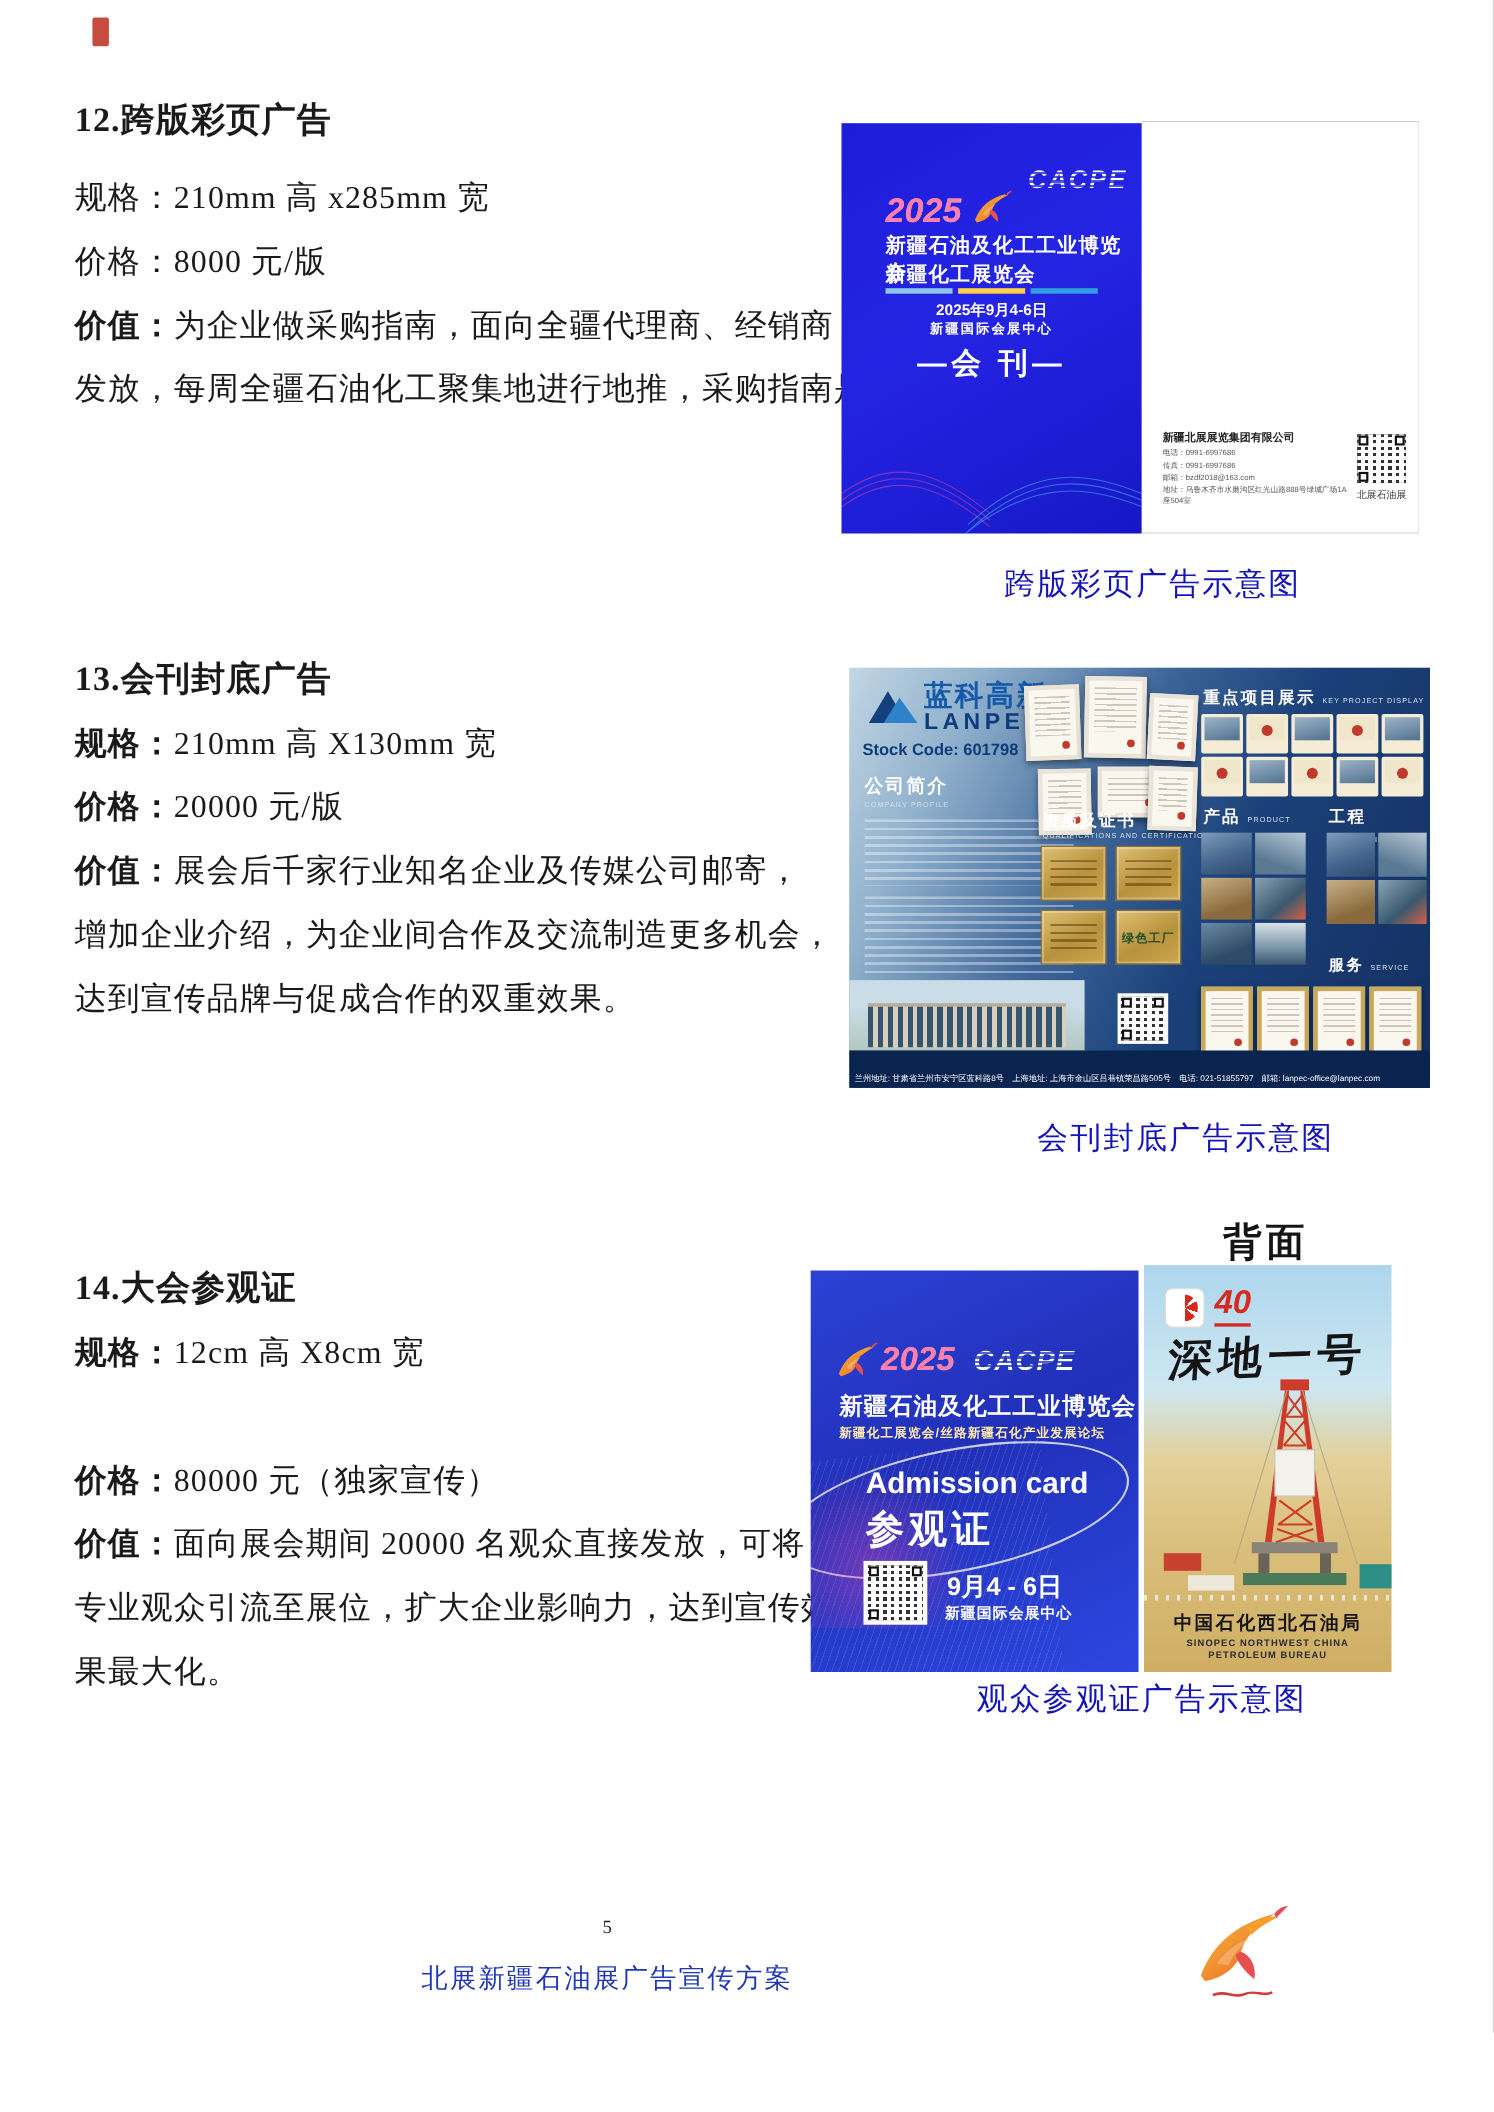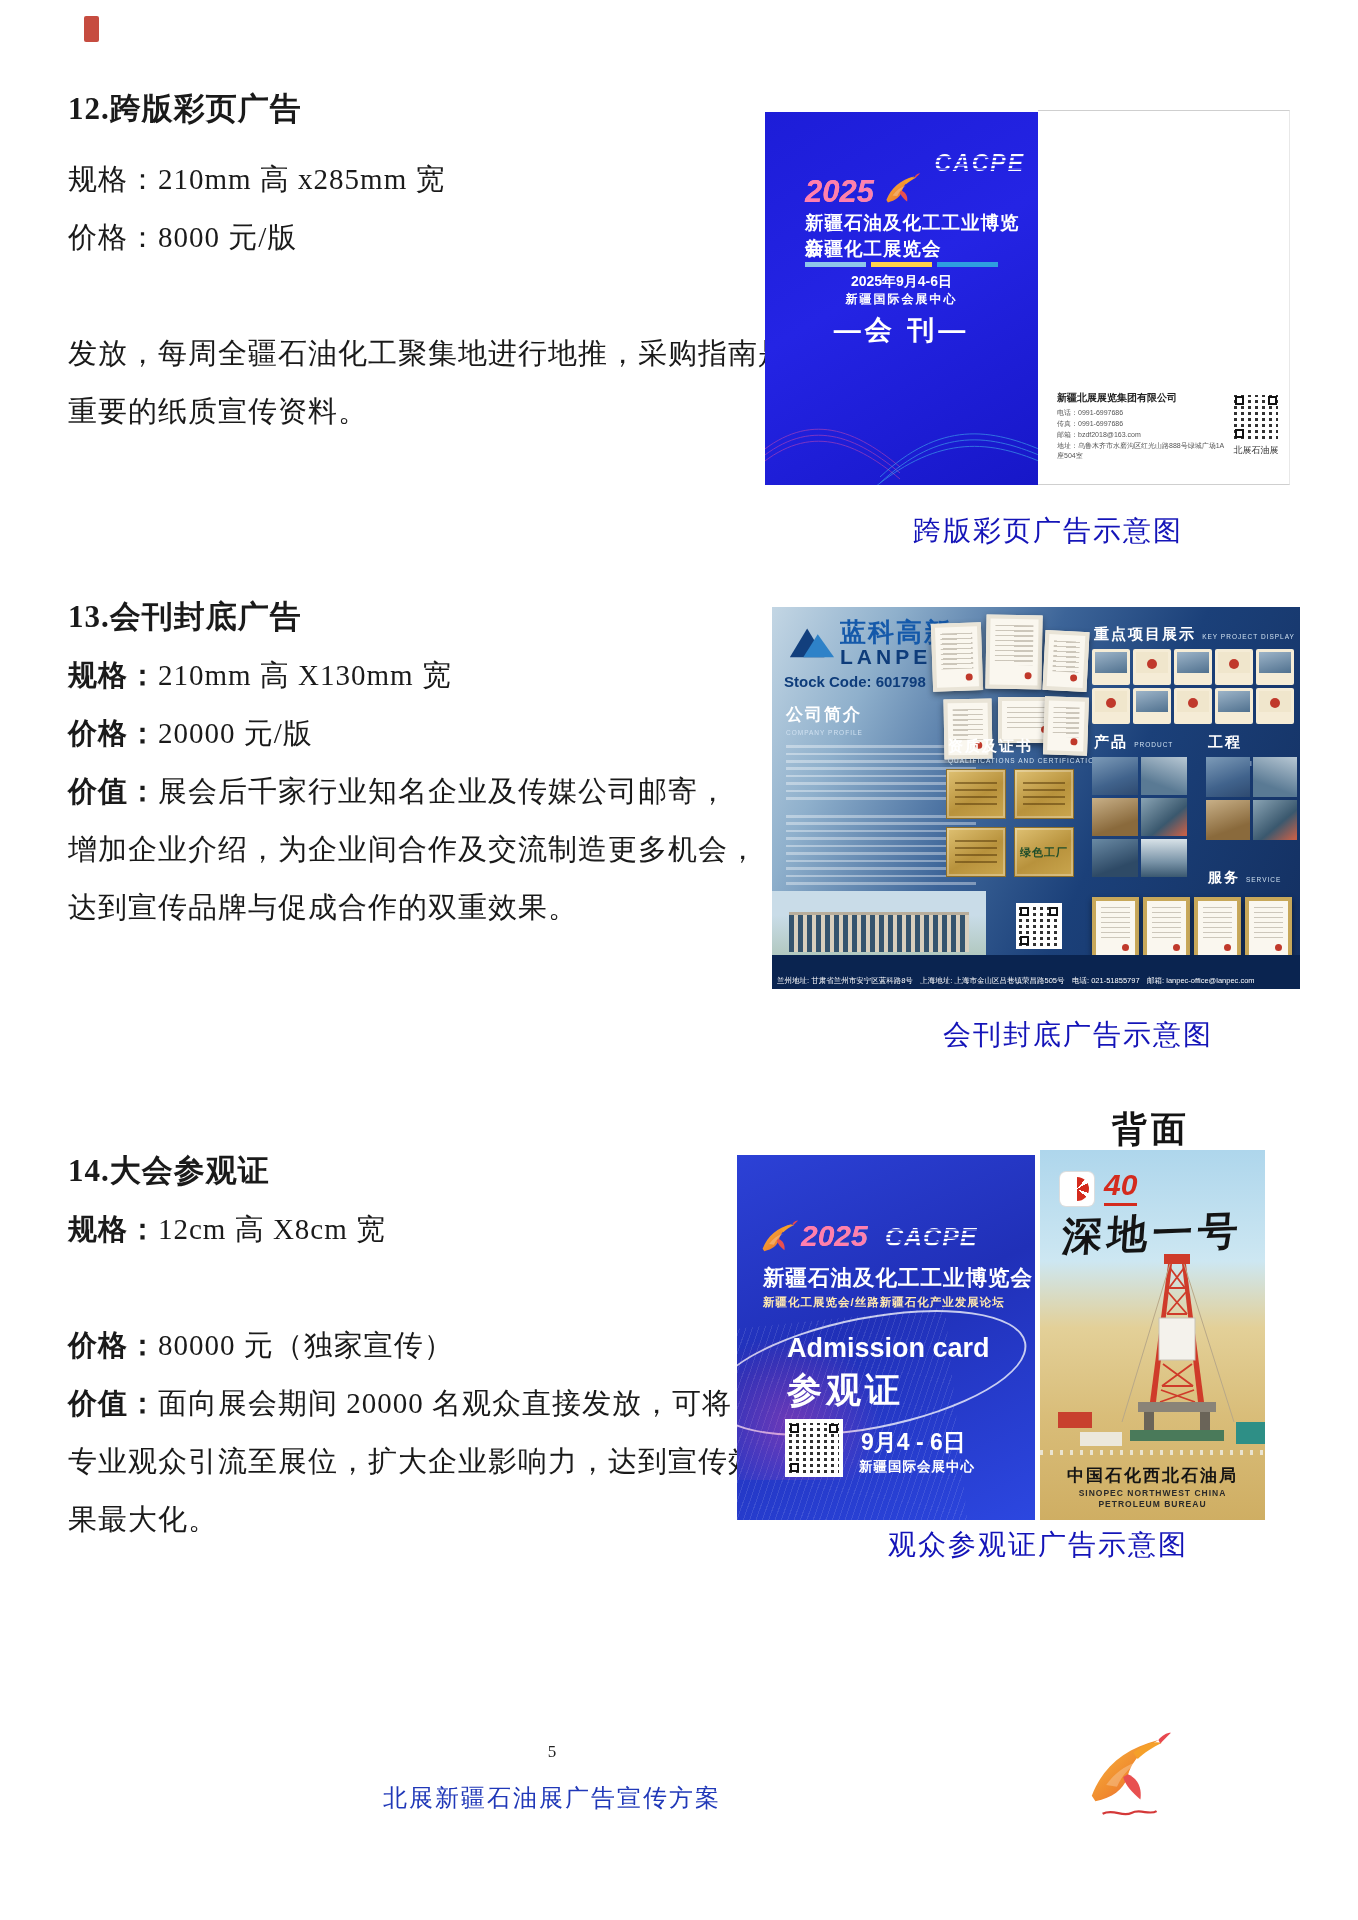--- a/index.html
+++ b/index.html
@@ -171,22 +171,22 @@
   </defs>
 </svg>
 
 <div class="page">
 
   <div class="topmark"></div>
 
   <div class="h1" style="top:88px">12.跨版彩页广告</div>
   <div class="ln" style="top:160px">规格：210mm 高 x285mm 宽</div>
   <div class="ln" style="top:218px">价格：8000 元/版</div>
+  <div class="ln" style="top:276px"><b>价值：</b><span>为企业做采购指南，面向全疆代理商、经销商</span></div>
   <div class="ln" style="top:334px">发放，每周全疆石油化工聚集地进行地推，采购指南是</div>
-  <div class="ln" style="top:392px">重要的纸质宣传资料。</div>
 
   <div class="fig fig1">
     <div class="cover">
       <div class="cv-cacpe striped sans">CACPE</div>
       <div class="cv-year grad sans">2025</div>
       <svg class="cv-bird" viewBox="0 0 104 96">
           <use href="#phoenix"></use>
         </svg>
       <div class="cv-t1 sans">新疆石油及化工工业博览会</div>
       <div class="cv-t2 sans">新疆化工展览会</div>

